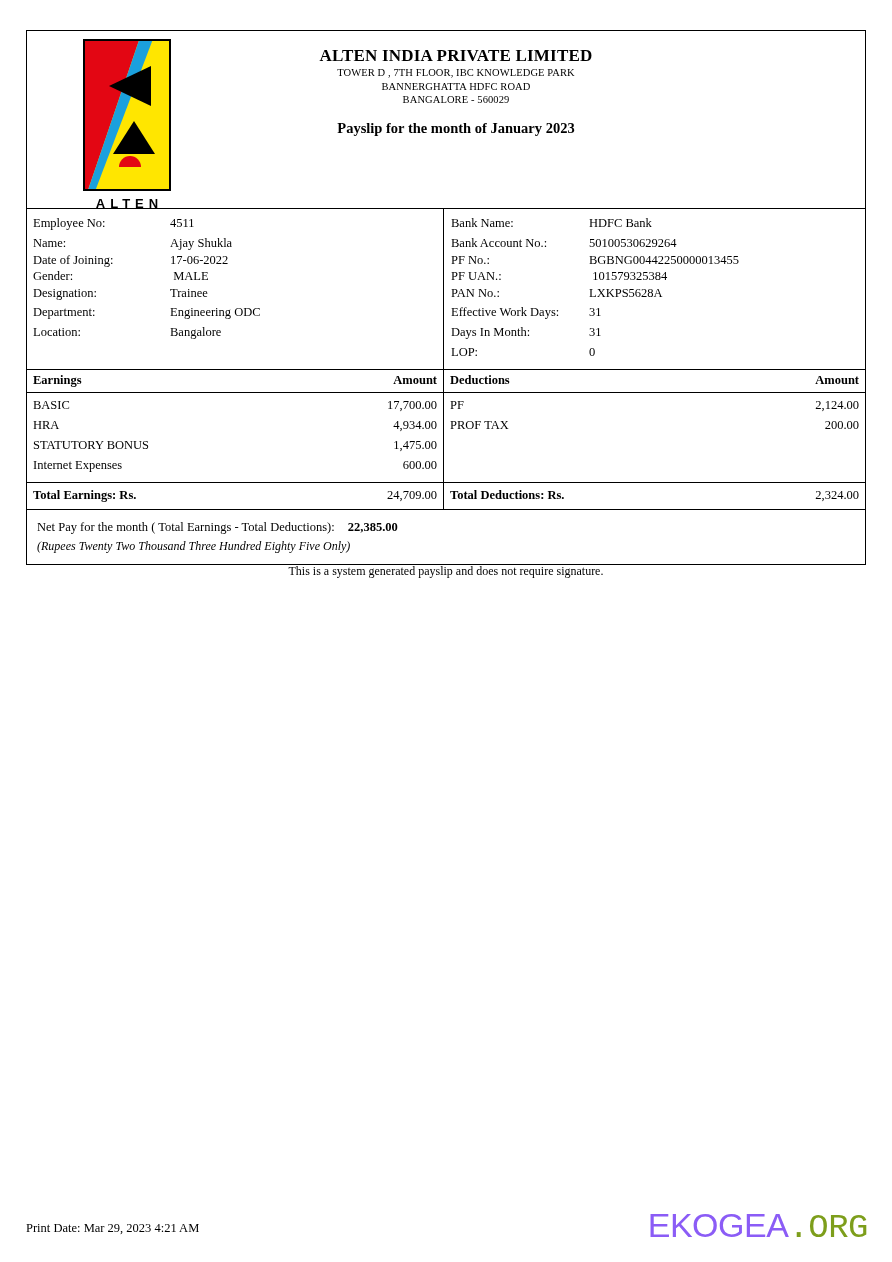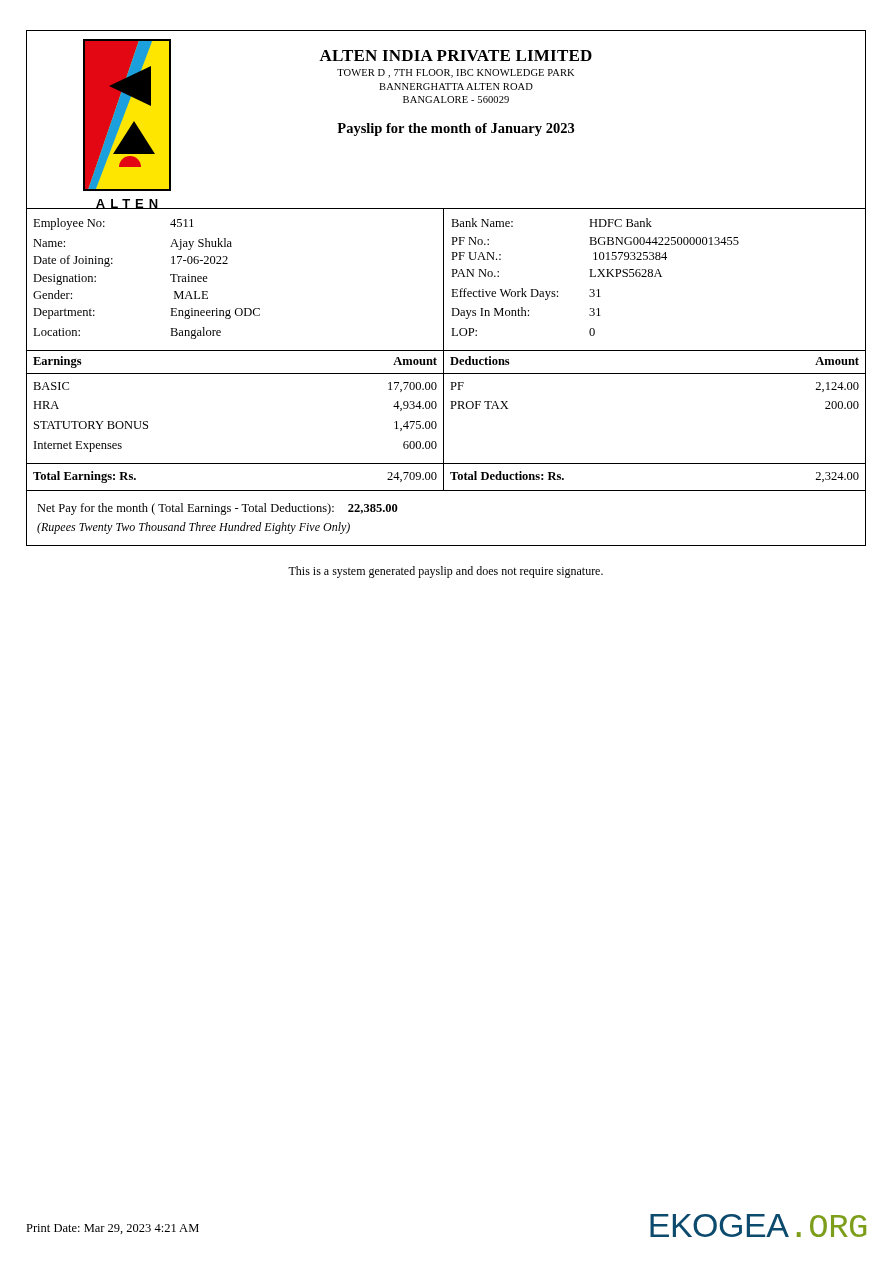--- a/index.html
+++ b/index.html
@@ -237,21 +237,21 @@
   .brand {
     position: absolute;
     right: 24px;
     top: 1208px;
     font-family: "Liberation Sans", "DejaVu Sans", sans-serif;
     font-size: 34px;
     letter-spacing: -0.5px;
     line-height: 1;
     white-space: nowrap;
   }
-  .brand .b-dark { color: #0c4a6e; }
+  .brand .b-dark { color: #8b5cf6; }
   .brand .b-green { color: #7d9e1b; font-family: Liberation Mono, monospace; }
 </style>
 </head>
 <body>
 
 <div class="payslip">
 
   <div class="header-band">
 
     <div class="logo-cell">
@@ -261,63 +261,67 @@
         <div class="logo-tri-left"></div>
         <div class="logo-tri-up"></div>
         <div class="logo-arc"></div>
       </div>
       <div class="logo-wordmark">ALTEN</div>
     </div>
 
     <div class="header-text">
       <div class="company-name">ALTEN INDIA PRIVATE LIMITED</div>
       <div class="addr-line">TOWER D , 7TH FLOOR, IBC KNOWLEDGE PARK</div>
-      <div class="addr-line">BANNERGHATTA ALTEN ROAD</div>
+      <div class="addr-line">BANNERGHATTA HDFC ROAD</div>
       <div class="addr-line">BANGALORE - 560029</div>
       <div class="payslip-title">Payslip for the month of January 2023</div>
     </div>
   </div>
 
   <div class="info-band">
 
     <div class="info-col left">
       <div class="info-row">
         <span class="info-label">Employee No:</span>
         <span class="info-value">4511</span>
       </div>
       <div class="info-row">
         <span class="info-label">Name:</span>
         <span class="info-value">Ajay Shukla</span>
       </div>
       <div class="info-row tight">
         <span class="info-label">Date of Joining:</span>
         <span class="info-value">17-06-2022</span>
       </div>
-      <div class="info-row">
-        <span class="info-label">Designation:</span>
-        <span class="info-value">Trainee</span>
-      </div>
       <div class="info-row tight">
         <span class="info-label">Gender:</span>
         <span class="info-value"> MALE</span>
       </div>
       <div class="info-row">
+        <span class="info-label">Designation:</span>
+        <span class="info-value">Trainee</span>
+      </div>
+      <div class="info-row">
         <span class="info-label">Department:</span>
         <span class="info-value">Engineering ODC</span>
       </div>
       <div class="info-row">
         <span class="info-label">Location:</span>
         <span class="info-value">Bangalore</span>
       </div>
     </div>
 
     <div class="info-col right">
       <div class="info-row">
         <span class="info-label">Bank Name:</span>
         <span class="info-value">HDFC Bank</span>
+      </div>
+      <div class="info-row">
+        <span class="info-label">Bank Account No.:</span>
+        <span class="info-value">50100530629264</span>
       </div>
       <div class="info-row tight">
         <span class="info-label">PF No.:</span>
         <span class="info-value">BGBNG00442250000013455</span>
       </div>
       <div class="info-row tight">
         <span class="info-label">PF UAN.:</span>
         <span class="info-value"> 101579325384</span>
       </div>
       <div class="info-row">

